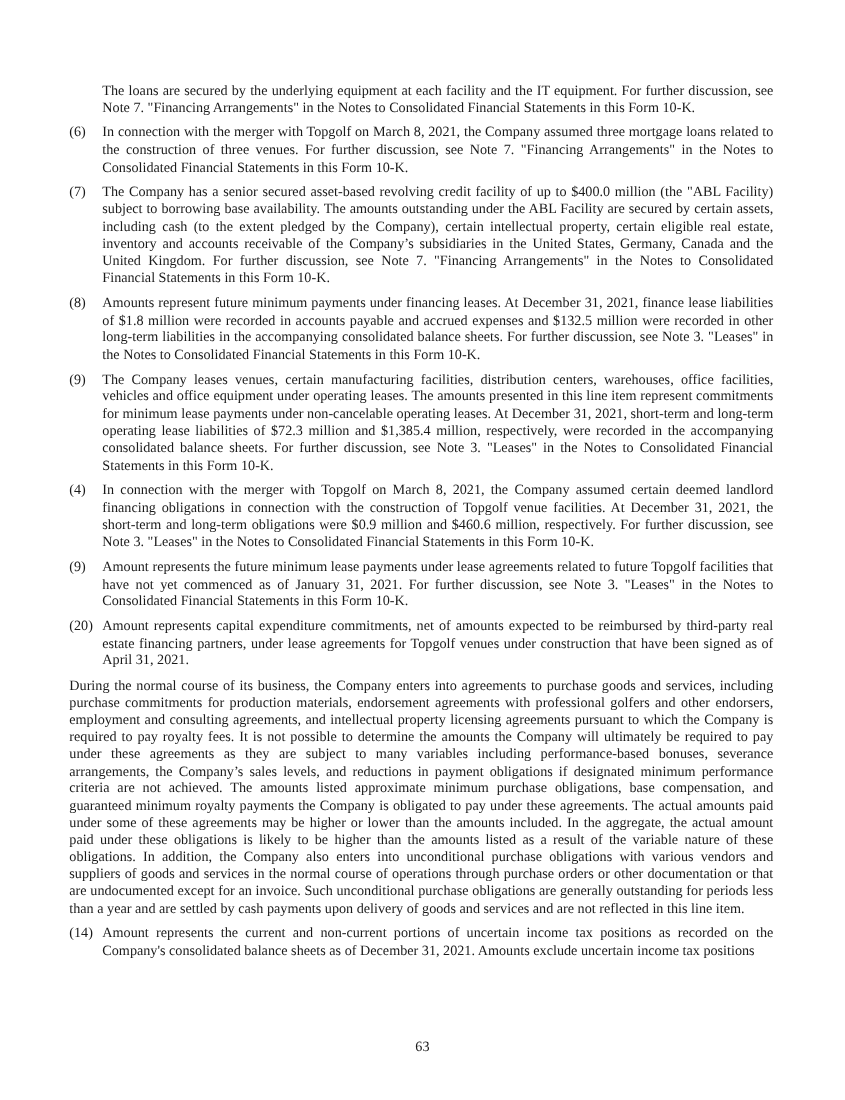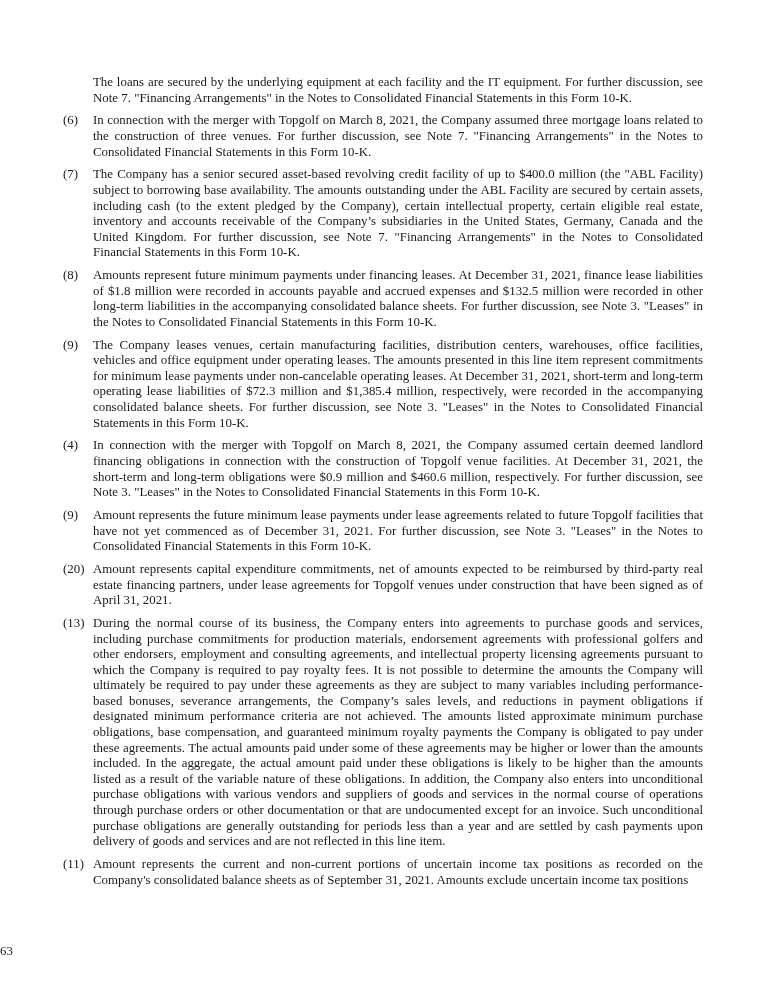--- a/index.html
+++ b/index.html
@@ -7,21 +7,21 @@
     .page {
       position: absolute; left: 63px; top: 75px; width: 640px;
       font-family: "Liberation Serif", "DejaVu Serif", serif;
       font-size: 12.9px; line-height: 15.6px; color: #1a1a1a;
     }
     .para { display: flex; margin-bottom: 7.2px; }
     .num { width: 30px; flex: 0 0 30px; }
     .txt { flex: 1; text-align: justify; }
     .cont { padding-left: 30px; text-align: justify; margin-bottom: 7.2px; }
     .page-number {
-      position: absolute; top: 944px; left: 0; width: 768px; 
+      position: absolute; top: 944px; left: 0; width: 768px; text-align: center;
       font-family: "Liberation Serif", "DejaVu Serif", serif; font-size: 12.9px; color: #1a1a1a;
     }
   </style>
 </head>
 <body>
 
 <div class="page">
   <div class="cont">The loans are secured by the underlying equipment at each facility and the IT equipment. For further discussion, see Note 7. "Financing Arrangements" in the Notes to Consolidated Financial Statements in this Form 10-K.</div>
 
   <div class="para">
@@ -39,29 +39,28 @@
   <div class="para">
     <span class="num">(9)</span>
     <span class="txt">The Company leases venues, certain manufacturing facilities, distribution centers, warehouses, office facilities, vehicles and office equipment under operating leases. The amounts presented in this line item represent commitments for minimum lease payments under non-cancelable operating leases. At December 31, 2021, short-term and long-term operating lease liabilities of $72.3 million and $1,385.4 million, respectively, were recorded in the accompanying consolidated balance sheets. For further discussion, see Note 3. "Leases" in the Notes to Consolidated Financial Statements in this Form 10-K.</span>
   </div>
   <div class="para">
     <span class="num">(4)</span>
     <span class="txt">In connection with the merger with Topgolf on March 8, 2021, the Company assumed certain deemed landlord financing obligations in connection with the construction of Topgolf venue facilities. At December 31, 2021, the short-term and long-term obligations were $0.9 million and $460.6 million, respectively. For further discussion, see Note 3. "Leases" in the Notes to Consolidated Financial Statements in this Form 10-K.</span>
   </div>
   <div class="para">
     <span class="num">(9)</span>
-    <span class="txt">Amount represents the future minimum lease payments under lease agreements related to future Topgolf facilities that have not yet commenced as of December 31, 2021. For further discussion, see Note 3. "Leases" in the Notes to Consolidated Financial Statements in this Form 10-K.</span>
+    <span class="txt">Amount represents the future minimum lease payments under lease agreements related to future Topgolf facilities that have not yet commenced as of January 31, 2021. For further discussion, see Note 3. "Leases" in the Notes to Consolidated Financial Statements in this Form 10-K.</span>
   </div>
   <div class="para">
     <span class="num">(20)</span>
     <span class="txt">Amount represents capital expenditure commitments, net of amounts expected to be reimbursed by third-party real estate financing partners, under lease agreements for Topgolf venues under construction that have been signed as of April 31, 2021.</span>
   </div>
   <div class="para">
-    <span class="num">(13)</span>
     <span class="txt">During the normal course of its business, the Company enters into agreements to purchase goods and services, including purchase commitments for production materials, endorsement agreements with professional golfers and other endorsers, employment and consulting agreements, and intellectual property licensing agreements pursuant to which the Company is required to pay royalty fees. It is not possible to determine the amounts the Company will ultimately be required to pay under these agreements as they are subject to many variables including performance-based bonuses, severance arrangements, the Company’s sales levels, and reductions in payment obligations if designated minimum performance criteria are not achieved. The amounts listed approximate minimum purchase obligations, base compensation, and guaranteed minimum royalty payments the Company is obligated to pay under these agreements. The actual amounts paid under some of these agreements may be higher or lower than the amounts included. In the aggregate, the actual amount paid under these obligations is likely to be higher than the amounts listed as a result of the variable nature of these obligations. In addition, the Company also enters into unconditional purchase obligations with various vendors and suppliers of goods and services in the normal course of operations through purchase orders or other documentation or that are undocumented except for an invoice. Such unconditional purchase obligations are generally outstanding for periods less than a year and are settled by cash payments upon delivery of goods and services and are not reflected in this line item.</span>
   </div>
   <div class="para">
-    <span class="num">(11)</span>
-    <span class="txt">Amount represents the current and non-current portions of uncertain income tax positions as recorded on the Company's consolidated balance sheets as of September 31, 2021. Amounts exclude uncertain income tax positions</span>
+    <span class="num">(14)</span>
+    <span class="txt">Amount represents the current and non-current portions of uncertain income tax positions as recorded on the Company's consolidated balance sheets as of December 31, 2021. Amounts exclude uncertain income tax positions</span>
   </div>
 </div>
 
 <div class="page-number">63</div>
 
 </body></html>

